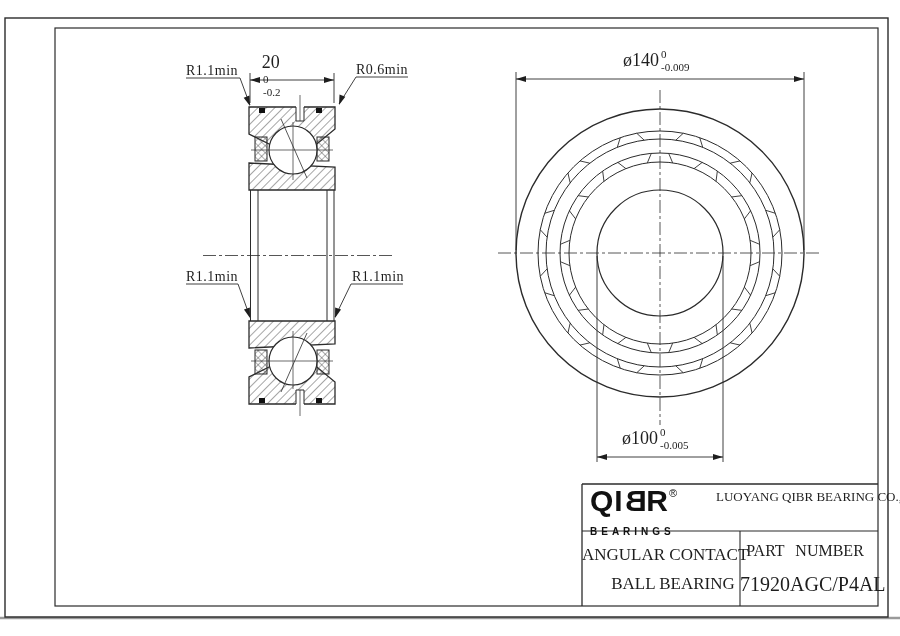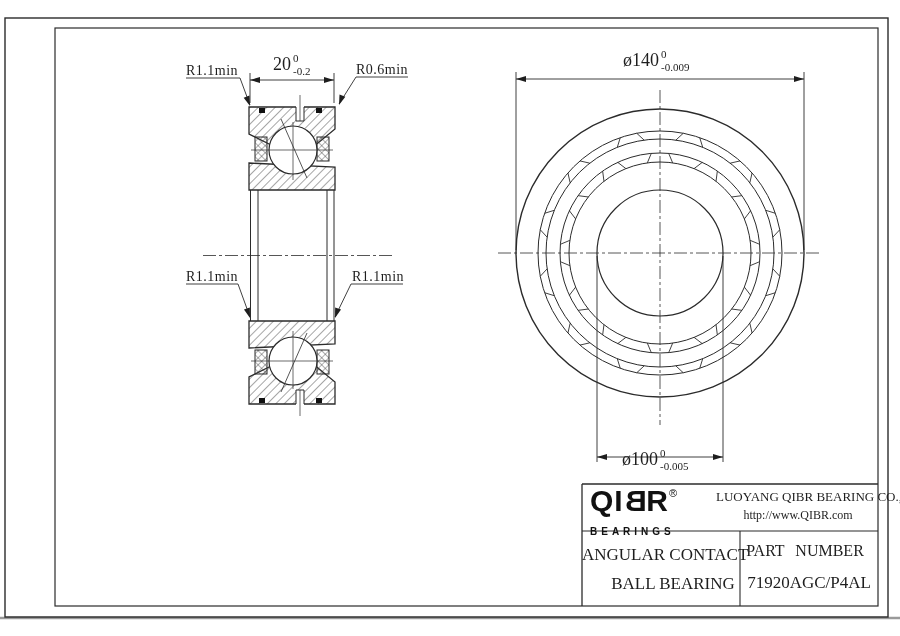--- a/index.html
+++ b/index.html
@@ -20,21 +20,21 @@
   .logo{position:absolute;left:590px;top:486px;width:128px;font-family:"Liberation Sans",sans-serif;}
   .logo-main{font-size:30px;font-weight:800;letter-spacing:1px;line-height:1;color:#111;}
   .logo-main .mirror{display:inline-block;transform:scaleX(-1);}
   .logo-reg{font-size:11px;vertical-align:14px;font-weight:400;}
   .logo-sub{font-size:10px;font-weight:700;letter-spacing:4px;margin-top:10px;color:#111;}
   .company{left:716px;top:489px;width:164px;font-size:13px;}
   .website{left:716px;top:508px;width:164px;font-size:12px;}
   .prod1{left:582px;top:545px;width:158px;font-size:17px;}
   .prod2{left:582px;top:574px;width:182px;font-size:17px;}
   .pnlabel{left:740px;top:542px;width:130px;font-size:16px;word-spacing:7px;}
-  .pnvalue{left:740px;top:573px;width:138px;font-size:17px;}
+  .pnvalue{left:740px;top:573px;width:138px;font-size:20px;}
 </style>
 </head>
 <body>
 
 <div id="sheet">
 
   <svg id="dwg" width="900" height="636" viewBox="0 0 900 636">
     <defs>
       <pattern id="hatch" width="6" height="6" patternUnits="userSpaceOnUse" patternTransform="rotate(45)">
         <line x1="0" y1="0" x2="0" y2="6" stroke="#3a3a3a" stroke-width="0.9"></line>
@@ -202,48 +202,47 @@
       <line x1="582" y1="531" x2="878" y2="531" stroke-width="1.1"></line>
       <line x1="740" y1="531" x2="740" y2="606" stroke-width="1.1"></line>
     </g>
   </svg>
 
   <span class="txt rlabel" style="left:186px;top:63px;">R1.1min</span>
   <span class="txt rlabel" style="left:356px;top:62px;">R0.6min</span>
   <span class="txt rlabel" style="left:186px;top:269px;">R1.1min</span>
   <span class="txt rlabel" style="left:352px;top:269px;">R1.1min</span>
 
-  <span class="txt dim" style="left:273px;top:52px;">
+  <span class="txt dim" style="left:261px;top:52px;flex-direction:column;">
     <span class="dim-main">20</span>
     <span class="tol">
       <span>0</span>
       <span>-0.2</span>
     </span>
   </span>
 
   <span class="txt dim" style="left:623px;top:48px;">
     <span class="dim-main">ø140</span>
     <span class="tol">
       <span>0</span>
       <span>-0.009</span>
     </span>
   </span>
 
-  <span class="txt dim" style="left:622px;top:426px;margin-top:21px;">
+  <span class="txt dim" style="left:622px;top:426px;">
     <span class="dim-main">ø100</span>
     <span class="tol">
       <span>0</span>
       <span>-0.005</span>
     </span>
   </span>
 
   <div class="logo">
     <div class="logo-main"><span>QI</span><span class="mirror">B</span><span>R</span><span class="logo-reg">®</span></div>
     <div class="logo-sub">BEARINGS</div>
   </div>
 
   <div class="txt tb-center company">LUOYANG QIBR BEARING CO., LTD</div>
-  <div class="txt tb-center website">http://www.QIBR.com</div>
   <div class="txt tb-center prod1">ANGULAR CONTACT</div>
   <div class="txt tb-center prod2">BALL BEARING</div>
   <div class="txt tb-center pnlabel">PART NUMBER</div>
   <div class="txt tb-center pnvalue">71920AGC/P4AL</div>
 </div>
 
 </body></html>

